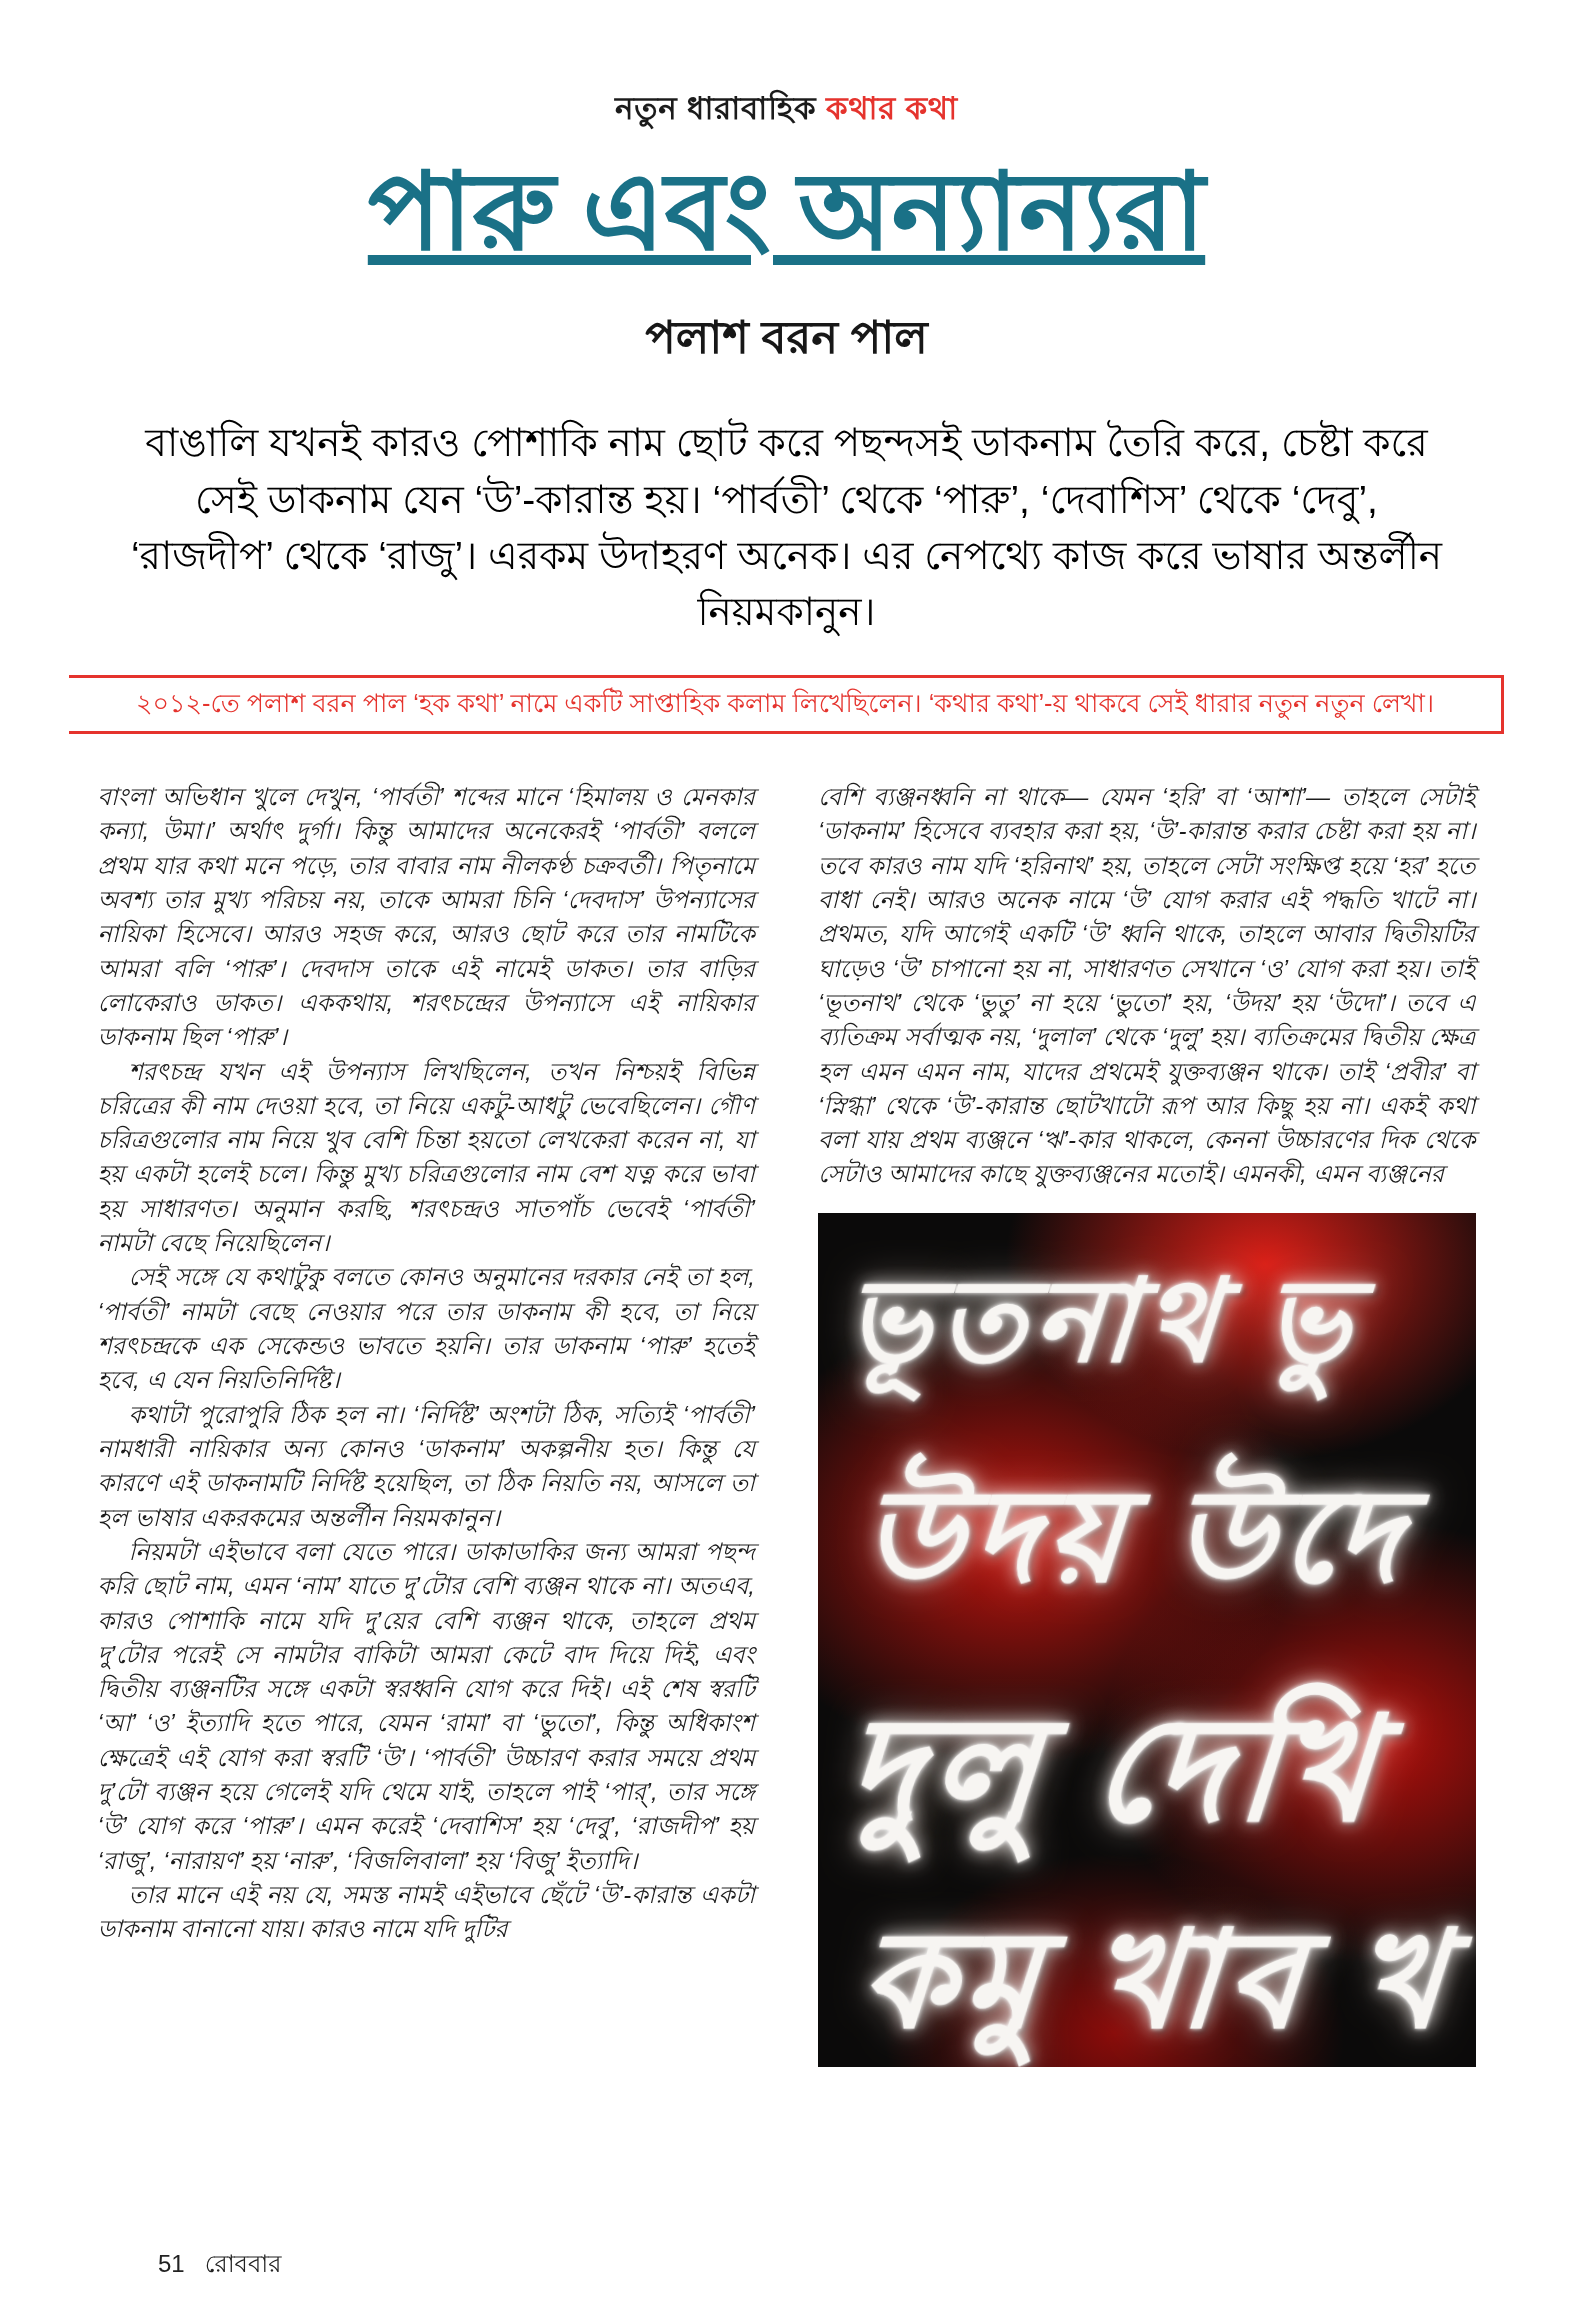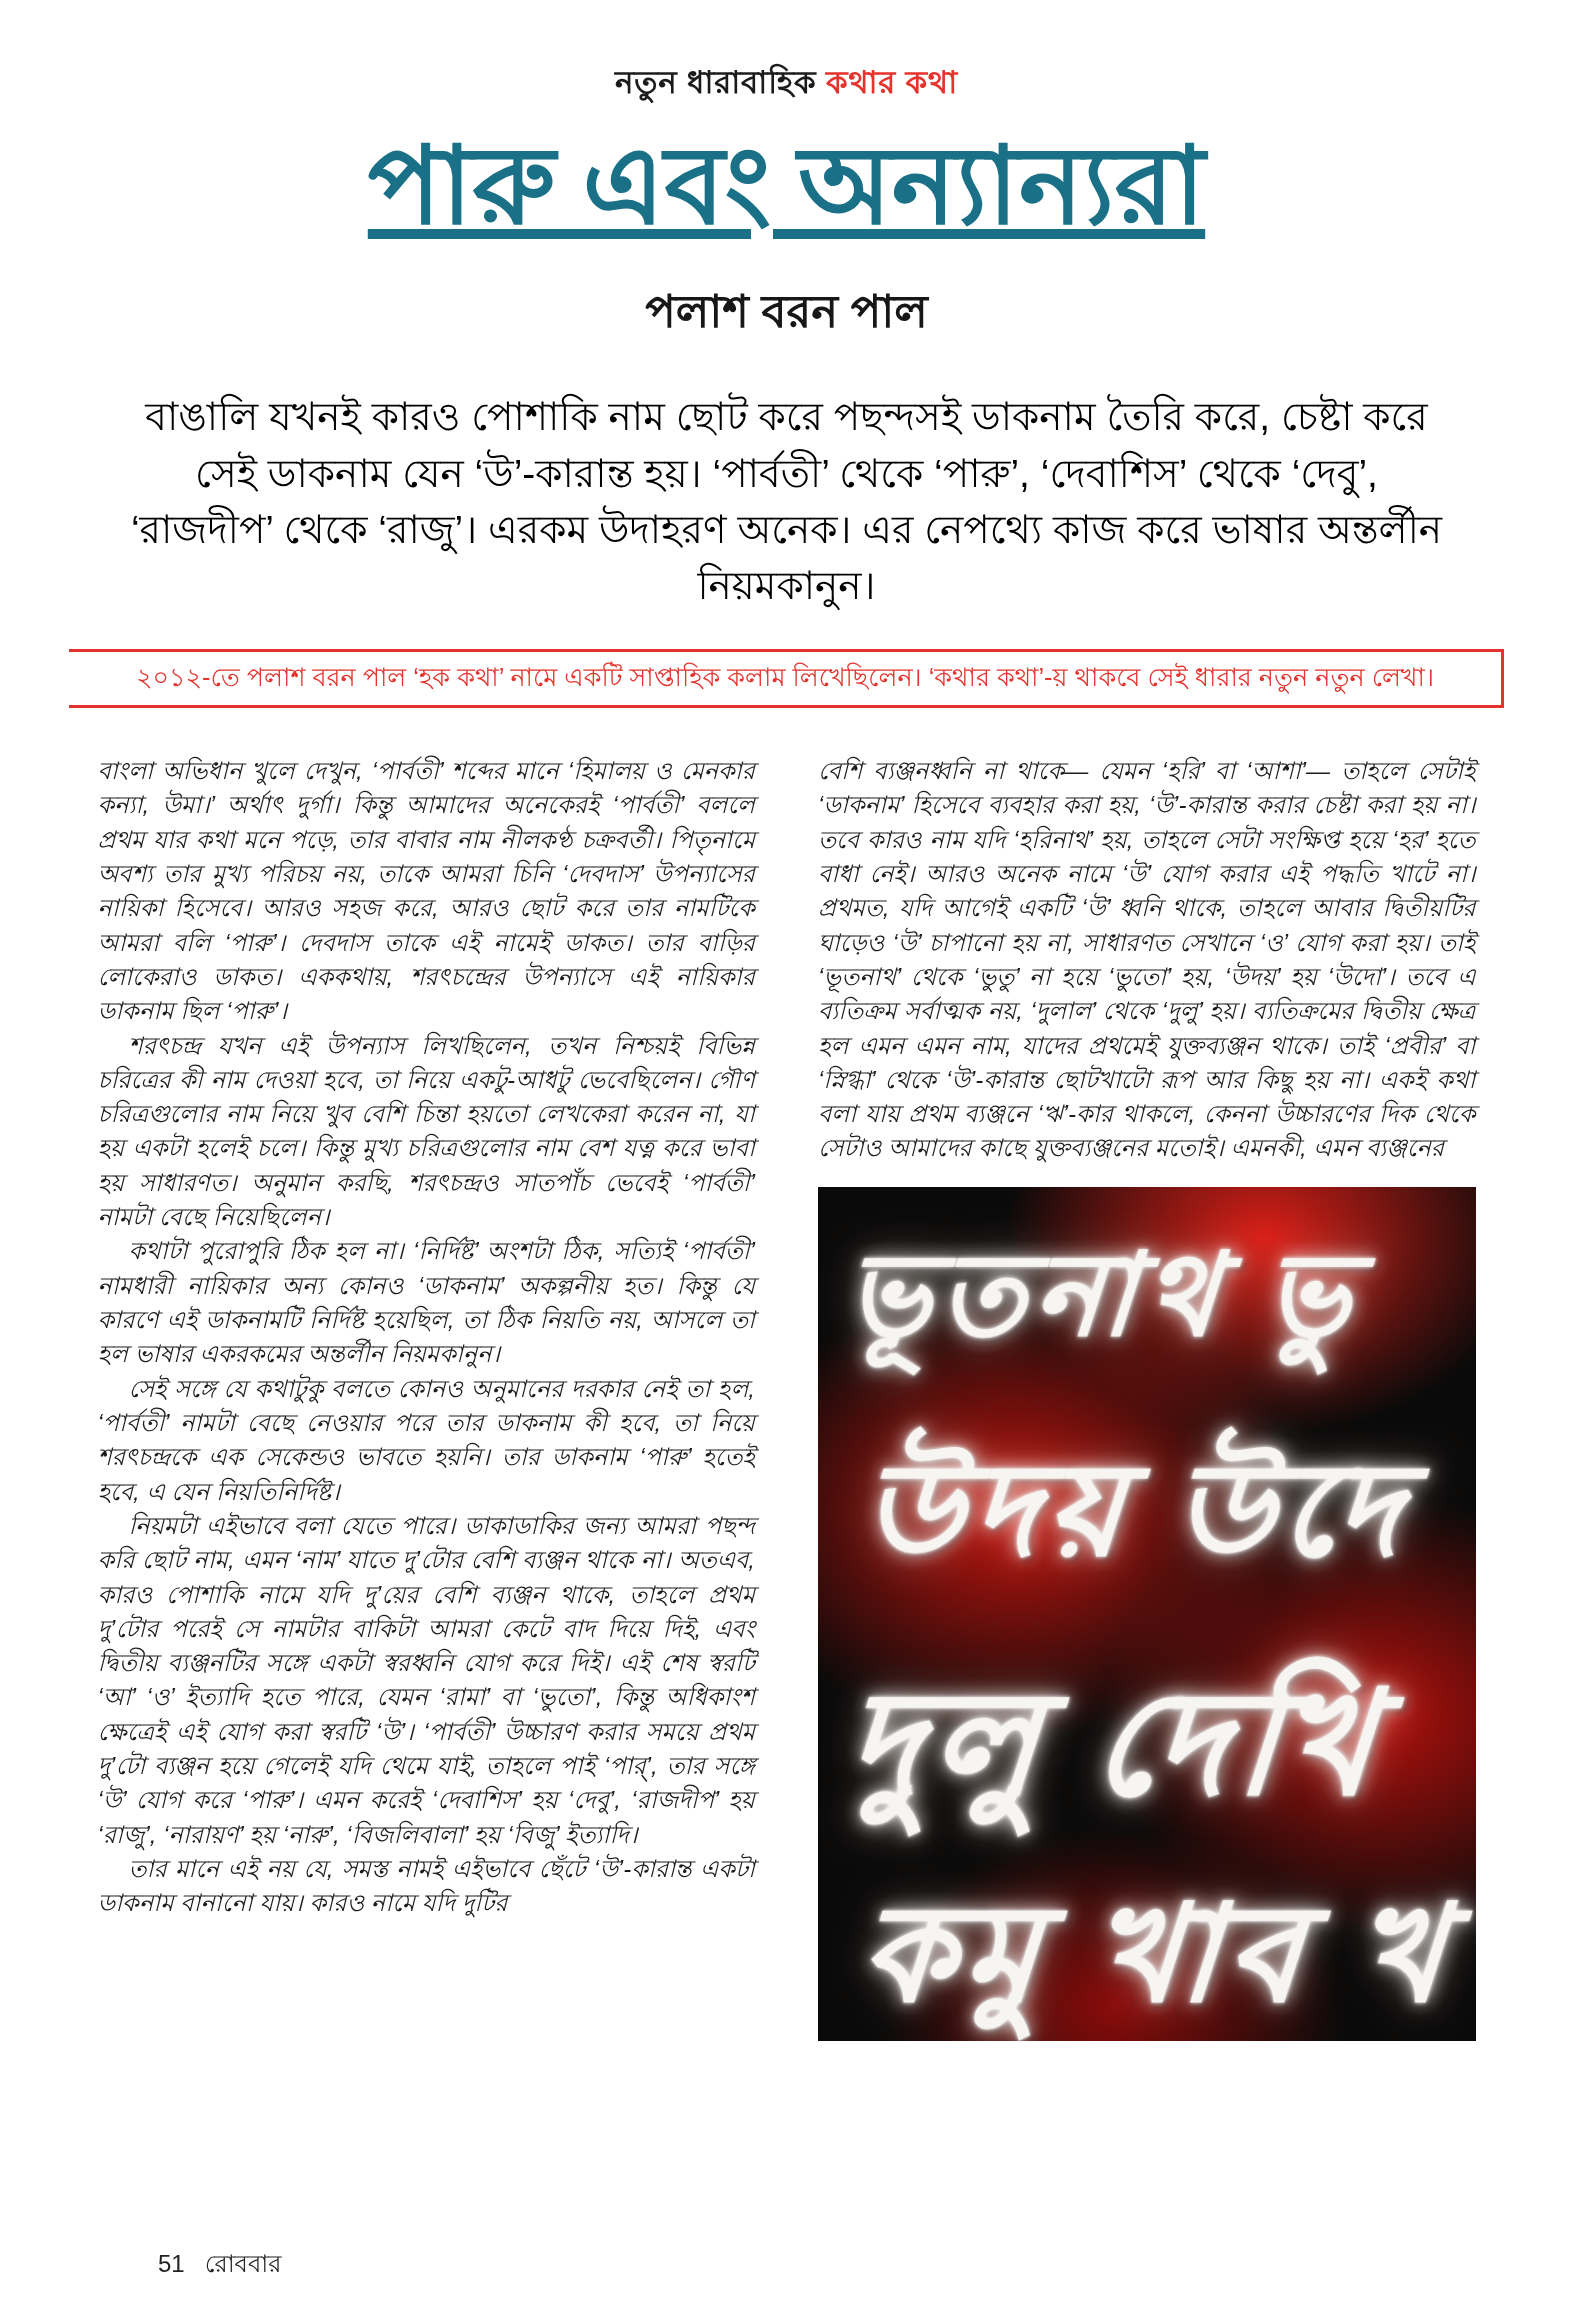--- a/index.html
+++ b/index.html
@@ -5,21 +5,21 @@
   html,body { margin:0; padding:0; background:#e8e8e8; }
   .page {
     position:relative;
     width:1573px; height:2319px;
     margin:0 auto;
     background:#ffffff;
     font-family:"Liberation Sans","DejaVu Sans",sans-serif;
     overflow:hidden;
   }
   
-  header { text-align:center; padding-top:58px;border-radius:27px; }
+  header { text-align:center; padding-top:84px;border-radius:27px; }
   .kicker { font-size:31px; font-weight:700; color:#1b1b1b; letter-spacing:0.8px; }
   .kicker .series { color:#e5332d; }
   .title {
     margin:20px auto 0;
     font-size:108px; line-height:1.05;
     font-weight:700; color:#1a7187;
     font-family:"Liberation Serif","DejaVu Serif",serif;
     text-decoration:underline;
   }
   .author { margin-top:34px; font-size:45px; font-weight:700; color:#171717; }
@@ -101,22 +101,22 @@
     <h1 class="title">পারু এবং অন্যান্যরা</h1>
     <div class="author">পলাশ বরন পাল</div>
     <div class="lede">বাঙালি যখনই কারও পোশাকি নাম ছোট করে পছন্দসই ডাকনাম তৈরি করে, চেষ্টা করে সেই ডাকনাম যেন ‘উ’-কারান্ত হয়। ‘পার্বতী’ থেকে ‘পারু’, ‘দেবাশিস’ থেকে ‘দেবু’, ‘রাজদীপ’ থেকে ‘রাজু’। এরকম উদাহরণ অনেক। এর নেপথ্যে কাজ করে ভাষার অন্তর্লীন নিয়মকানুন।</div>
     <div class="standfirst">২০১২-তে পলাশ বরন পাল ‘হক কথা’ নামে একটি সাপ্তাহিক কলাম লিখেছিলেন। ‘কথার কথা’-য় থাকবে সেই ধারার নতুন নতুন লেখা।</div>
   </header>
 
   <main class="columns">
     <div class="col">
       <p>বাংলা অভিধান খুলে দেখুন, ‘পার্বতী’ শব্দের মানে ‘হিমালয় ও মেনকার কন্যা, উমা।’ অর্থাৎ দুর্গা। কিন্তু আমাদের অনেকেরই ‘পার্বতী’ বললে প্রথম যার কথা মনে পড়ে, তার বাবার নাম নীলকণ্ঠ চক্রবর্তী। পিতৃনামে অবশ্য তার মুখ্য পরিচয় নয়, তাকে আমরা চিনি ‘দেবদাস’ উপন্যাসের নায়িকা হিসেবে। আরও সহজ করে, আরও ছোট করে তার নামটিকে আমরা বলি ‘পারু’। দেবদাস তাকে এই নামেই ডাকত। তার বাড়ির লোকেরাও ডাকত। এককথায়, শরৎচন্দ্রের উপন্যাসে এই নায়িকার ডাকনাম ছিল ‘পারু’।</p>
       <p>শরৎচন্দ্র যখন এই উপন্যাস লিখছিলেন, তখন নিশ্চয়ই বিভিন্ন চরিত্রের কী নাম দেওয়া হবে, তা নিয়ে একটু-আধটু ভেবেছিলেন। গৌণ চরিত্রগুলোর নাম নিয়ে খুব বেশি চিন্তা হয়তো লেখকেরা করেন না, যা হয় একটা হলেই চলে। কিন্তু মুখ্য চরিত্রগুলোর নাম বেশ যত্ন করে ভাবা হয় সাধারণত। অনুমান করছি, শরৎচন্দ্রও সাতপাঁচ ভেবেই ‘পার্বতী’ নামটা বেছে নিয়েছিলেন।</p>
+      <p>সেই সঙ্গে যে কথাটুকু বলতে কোনও অনুমানের দরকার নেই তা হল, ‘পার্বতী’ নামটা বেছে নেওয়ার পরে তার ডাকনাম কী হবে, তা নিয়ে শরৎচন্দ্রকে এক সেকেন্ডও ভাবতে হয়নি। তার ডাকনাম ‘পারু’ হতেই হবে, এ যেন নিয়তিনির্দিষ্ট।</p>
       <p>কথাটা পুরোপুরি ঠিক হল না। ‘নির্দিষ্ট’ অংশটা ঠিক, সত্যিই ‘পার্বতী’ নামধারী নায়িকার অন্য কোনও ‘ডাকনাম’ অকল্পনীয় হত। কিন্তু যে কারণে এই ডাকনামটি নির্দিষ্ট হয়েছিল, তা ঠিক নিয়তি নয়, আসলে তা হল ভাষার একরকমের অন্তর্লীন নিয়মকানুন।</p>
-      <p>সেই সঙ্গে যে কথাটুকু বলতে কোনও অনুমানের দরকার নেই তা হল, ‘পার্বতী’ নামটা বেছে নেওয়ার পরে তার ডাকনাম কী হবে, তা নিয়ে শরৎচন্দ্রকে এক সেকেন্ডও ভাবতে হয়নি। তার ডাকনাম ‘পারু’ হতেই হবে, এ যেন নিয়তিনির্দিষ্ট।</p>
       <p>নিয়মটা এইভাবে বলা যেতে পারে। ডাকাডাকির জন্য আমরা পছন্দ করি ছোট নাম, এমন ‘নাম’ যাতে দু’টোর বেশি ব্যঞ্জন থাকে না। অতএব, কারও পোশাকি নামে যদি দু’য়ের বেশি ব্যঞ্জন থাকে, তাহলে প্রথম দু’টোর পরেই সে নামটার বাকিটা আমরা কেটে বাদ দিয়ে দিই, এবং দ্বিতীয় ব্যঞ্জনটির সঙ্গে একটা স্বরধ্বনি যোগ করে দিই। এই শেষ স্বরটি ‘আ’ ‘ও’ ইত্যাদি হতে পারে, যেমন ‘রামা’ বা ‘ভুতো’, কিন্তু অধিকাংশ ক্ষেত্রেই এই যোগ করা স্বরটি ‘উ’। ‘পার্বতী’ উচ্চারণ করার সময়ে প্রথম দু’টো ব্যঞ্জন হয়ে গেলেই যদি থেমে যাই, তাহলে পাই ‘পার্’, তার সঙ্গে ‘উ’ যোগ করে ‘পারু’। এমন করেই ‘দেবাশিস’ হয় ‘দেবু’, ‘রাজদীপ’ হয় ‘রাজু’, ‘নারায়ণ’ হয় ‘নারু’, ‘বিজলিবালা’ হয় ‘বিজু’ ইত্যাদি।</p>
       <p>তার মানে এই নয় যে, সমস্ত নামই এইভাবে ছেঁটে ‘উ’-কারান্ত একটা ডাকনাম বানানো যায়। কারও নামে যদি দুটির</p>
     </div>
     <div class="col">
       <p>বেশি ব্যঞ্জনধ্বনি না থাকে— যেমন ‘হরি’ বা ‘আশা’— তাহলে সেটাই ‘ডাকনাম’ হিসেবে ব্যবহার করা হয়, ‘উ’-কারান্ত করার চেষ্টা করা হয় না। তবে কারও নাম যদি ‘হরিনাথ’ হয়, তাহলে সেটা সংক্ষিপ্ত হয়ে ‘হর’ হতে বাধা নেই। আরও অনেক নামে ‘উ’ যোগ করার এই পদ্ধতি খাটে না। প্রথমত, যদি আগেই একটি ‘উ’ ধ্বনি থাকে, তাহলে আবার দ্বিতীয়টির ঘাড়েও ‘উ’ চাপানো হয় না, সাধারণত সেখানে ‘ও’ যোগ করা হয়। তাই ‘ভূতনাথ’ থেকে ‘ভুতু’ না হয়ে ‘ভুতো’ হয়, ‘উদয়’ হয় ‘উদো’। তবে এ ব্যতিক্রম সর্বাত্মক নয়, ‘দুলাল’ থেকে ‘দুলু’ হয়। ব্যতিক্রমের দ্বিতীয় ক্ষেত্র হল এমন এমন নাম, যাদের প্রথমেই যুক্তব্যঞ্জন থাকে। তাই ‘প্রবীর’ বা ‘স্নিগ্ধা’ থেকে ‘উ’-কারান্ত ছোটখাটো রূপ আর কিছু হয় না। একই কথা বলা যায় প্রথম ব্যঞ্জনে ‘ঋ’-কার থাকলে, কেননা উচ্চারণের দিক থেকে সেটাও আমাদের কাছে যুক্তব্যঞ্জনের মতোই। এমনকী, এমন ব্যঞ্জনের</p>
       <figure class="art">
         <span class="art-word w1">ভূতনাথ ভু</span>
         <span class="art-word w2">উদয় উদে</span>
         <span class="art-word w3">দুলু দেখি</span>
         <span class="art-word w4">কমু খাব খ</span>

